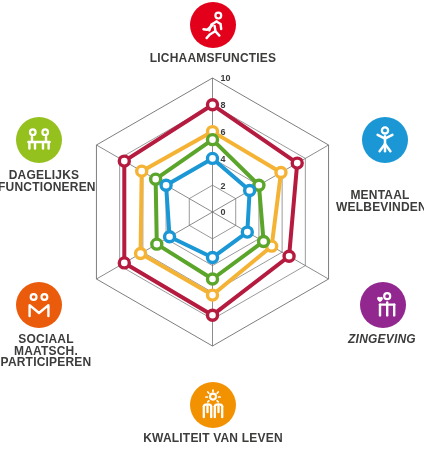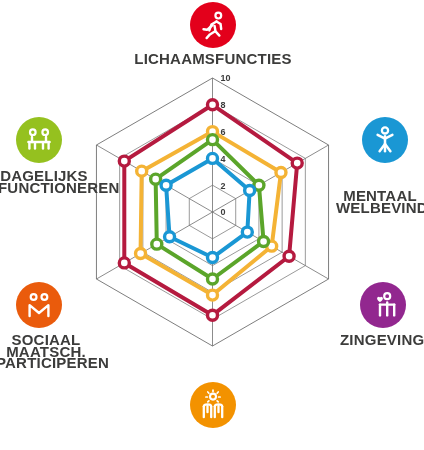--- a/index.html
+++ b/index.html
@@ -30,21 +30,21 @@
   }
   .axis-label {
     font-family: "Liberation Sans", sans-serif;
     font-size: 9px;
     font-weight: bold;
     fill: #3b3b3b;
   }
   .node-label {
     position: absolute;
     font-family: "Liberation Sans", sans-serif;
-    font-size: 15px;
+    font-size: 12px;
     font-weight: bold;
     letter-spacing: 0.2px;
     color: #3c3c3b;
     text-align: center;
     line-height: 11.5px;
     white-space: pre-line;
     text-transform: uppercase;
   }
   .node-icon {
     position: absolute;
@@ -151,21 +151,21 @@
       <g fill="none" stroke="#ffffff" stroke-width="2.4" stroke-linecap="round" stroke-linejoin="round">
         <circle cx="27.2" cy="14.2" r="3.0" stroke-width="2.2"></circle>
         <path d="M17.1 16.6 c0-1.5 1.9-2.4 2.9-1.1 1.0-1.3 2.9-0.4 2.9 1.1 0 1.7-2.9 3.6-2.9 3.6 S17.1 18.3 17.1 16.6 Z" fill="#ffffff" stroke="none"></path>
         <path d="M27.2 20.4 L27.2 33.4"></path>
         <path d="M20.0 22.6 L34.2 22.6"></path>
         <path d="M20.0 22.6 L20.0 33.4"></path>
         <path d="M34.2 22.6 L34.2 33.4"></path>
       </g>
     </svg>
   </div>
-  <div class="node-label" style="left:340px; top:334px; width:84px;">ZINGEVING</div>
+  <div class="node-label" style="left:340px; top:334px; width:84px;font-style:italic;">ZINGEVING</div>
 
   <div class="node-icon" style="left:190px; top:382px; width:46px; height:46px;">
     <svg viewBox="0 0 46 46">
       <circle cx="23" cy="23" r="23" fill="#F39200"></circle>
       <g fill="none" stroke="#ffffff" stroke-width="2.3" stroke-linecap="round" stroke-linejoin="round">
         <circle cx="23" cy="14.6" r="3.0" stroke-width="2.1"></circle>
         <g stroke-width="1.7">
           <path d="M23 8.0 L23 9.6"></path>
           <path d="M17.8 10.0 L18.9 11.2"></path>
           <path d="M28.2 10.0 L27.1 11.2"></path>
@@ -178,20 +178,21 @@
         <path d="M21.2 24.6 L21.2 35.2"></path>
         <path d="M13.8 24.6 C13.8 21.6 21.2 21.6 21.2 24.6"></path>
         <path d="M17.5 24.0 L17.5 30.2"></path>
         <path d="M24.8 24.6 L24.8 35.2"></path>
         <path d="M32.2 24.6 L32.2 35.2"></path>
         <path d="M24.8 24.6 C24.8 21.6 32.2 21.6 32.2 24.6"></path>
         <path d="M28.5 24.0 L28.5 30.2"></path>
       </g>
     </svg>
   </div>
+  <div class="node-label" style="left:133px; top:433px; width:160px;">KWALITEIT VAN LEVEN</div>
 
   <div class="node-icon" style="left:16px; top:282px; width:46px; height:46px;">
     <svg viewBox="0 0 46 46">
       <circle cx="23" cy="23" r="23" fill="#EA5B0C"></circle>
       <g fill="none" stroke="#ffffff" stroke-width="2.4" stroke-linecap="round" stroke-linejoin="round">
         <circle cx="17.6" cy="15.0" r="2.9" stroke-width="2.2"></circle>
         <circle cx="28.4" cy="15.0" r="2.9" stroke-width="2.2"></circle>
         <path d="M13.6 34.0 L13.6 23.2 L23.0 31.0 L32.4 23.2 L32.4 34.0"></path>
       </g>
     </svg>

